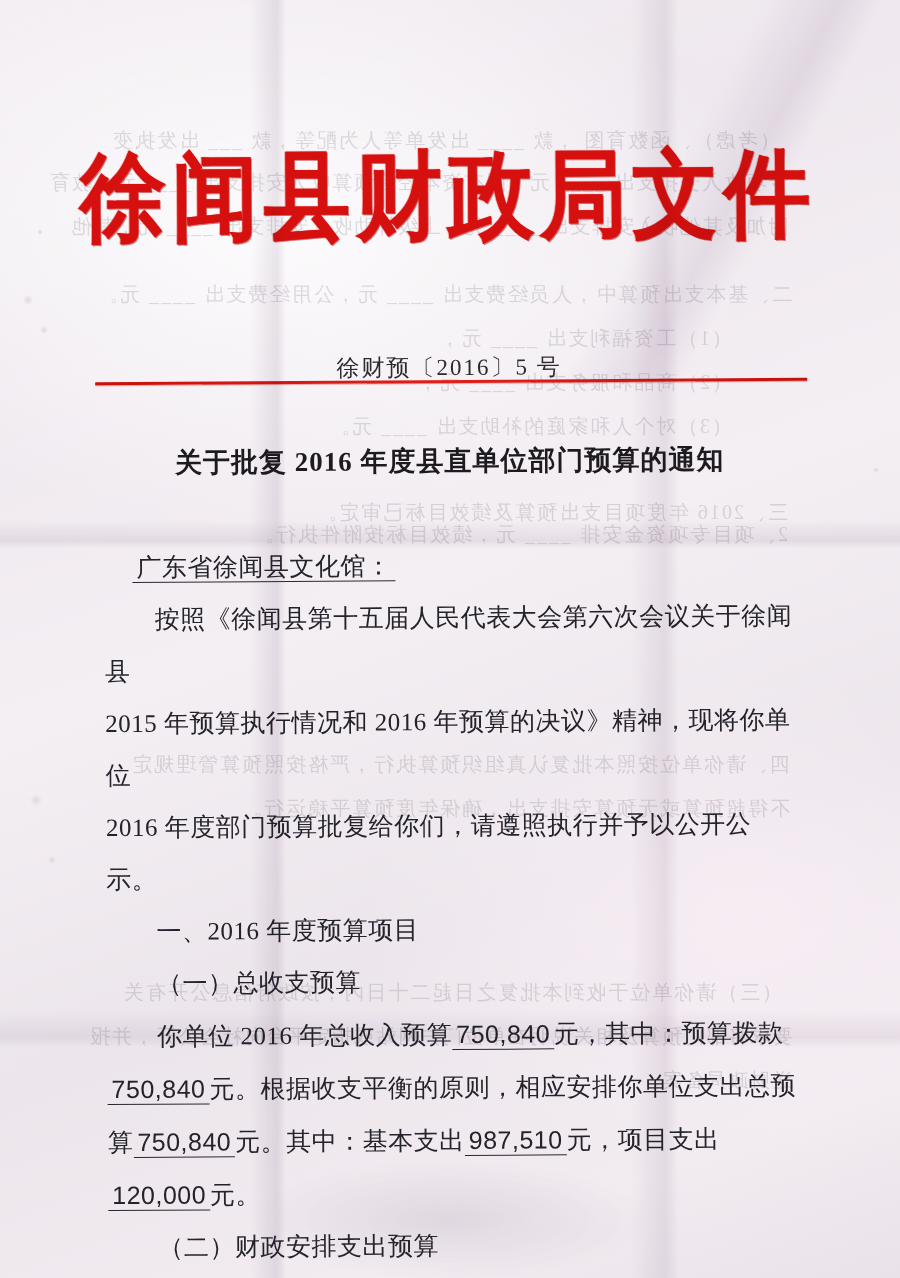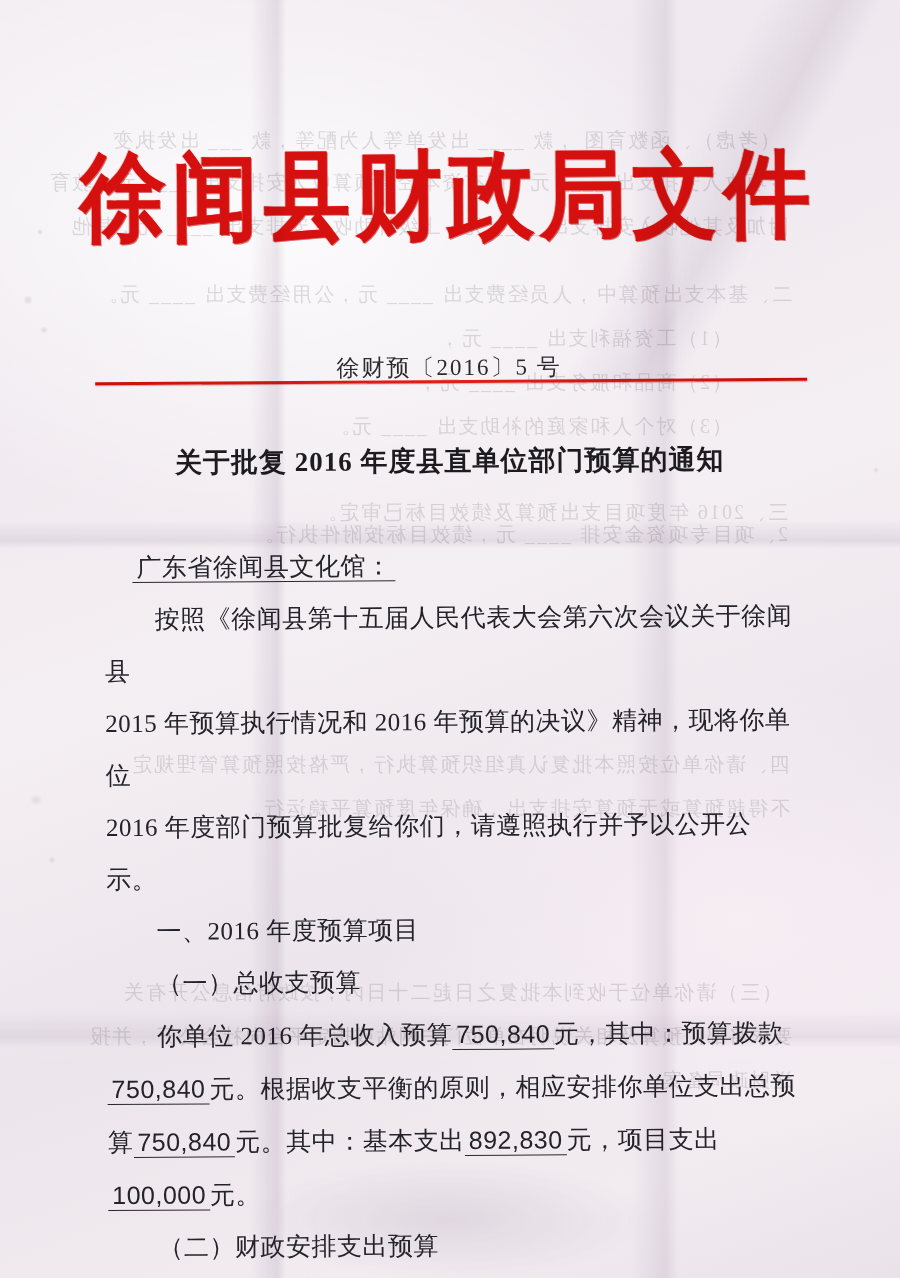--- a/index.html
+++ b/index.html
@@ -223,21 +223,21 @@
       </p>
 
       <p class="indent2">按照《徐闻县第十五届人民代表大会第六次会议关于徐闻县</p>
       <p>2015 年预算执行情况和 2016 年预算的决议》精神，现将你单位</p>
       <p>2016 年度部门预算批复给你们，请遵照执行并予以公开公示。</p>
 
       <p class="indent2">一、2016 年度预算项目</p>
       <p class="indent2">（一）总收支预算</p>
 
       <p class="indent2">
-        <span>你单位 2016 年总收入预算</span><span class="ul num">750,840</span><span>元，其中：预算拨款</span><span class="ul num">750,840</span><span>元。根据收支平衡的原则，相应安排你单位支出总预算</span><span class="ul num">750,840</span><span>元。其中：基本支出</span><span class="ul num">892,830</span><span>元，项目支出</span><span class="ul num">100,000</span><span>元。</span>
+        <span>你单位 2016 年总收入预算</span><span class="ul num">750,840</span><span>元，其中：预算拨款</span><span class="ul num">750,840</span><span>元。根据收支平衡的原则，相应安排你单位支出总预算</span><span class="ul num">750,840</span><span>元。其中：基本支出</span><span class="ul num">987,510</span><span>元，项目支出</span><span class="ul num">120,000</span><span>元。</span>
       </p>
 
       <p class="indent2">（二）财政安排支出预算</p>
 
       <p class="indent2">
         
       </p>
 
     </div>
   </div>

